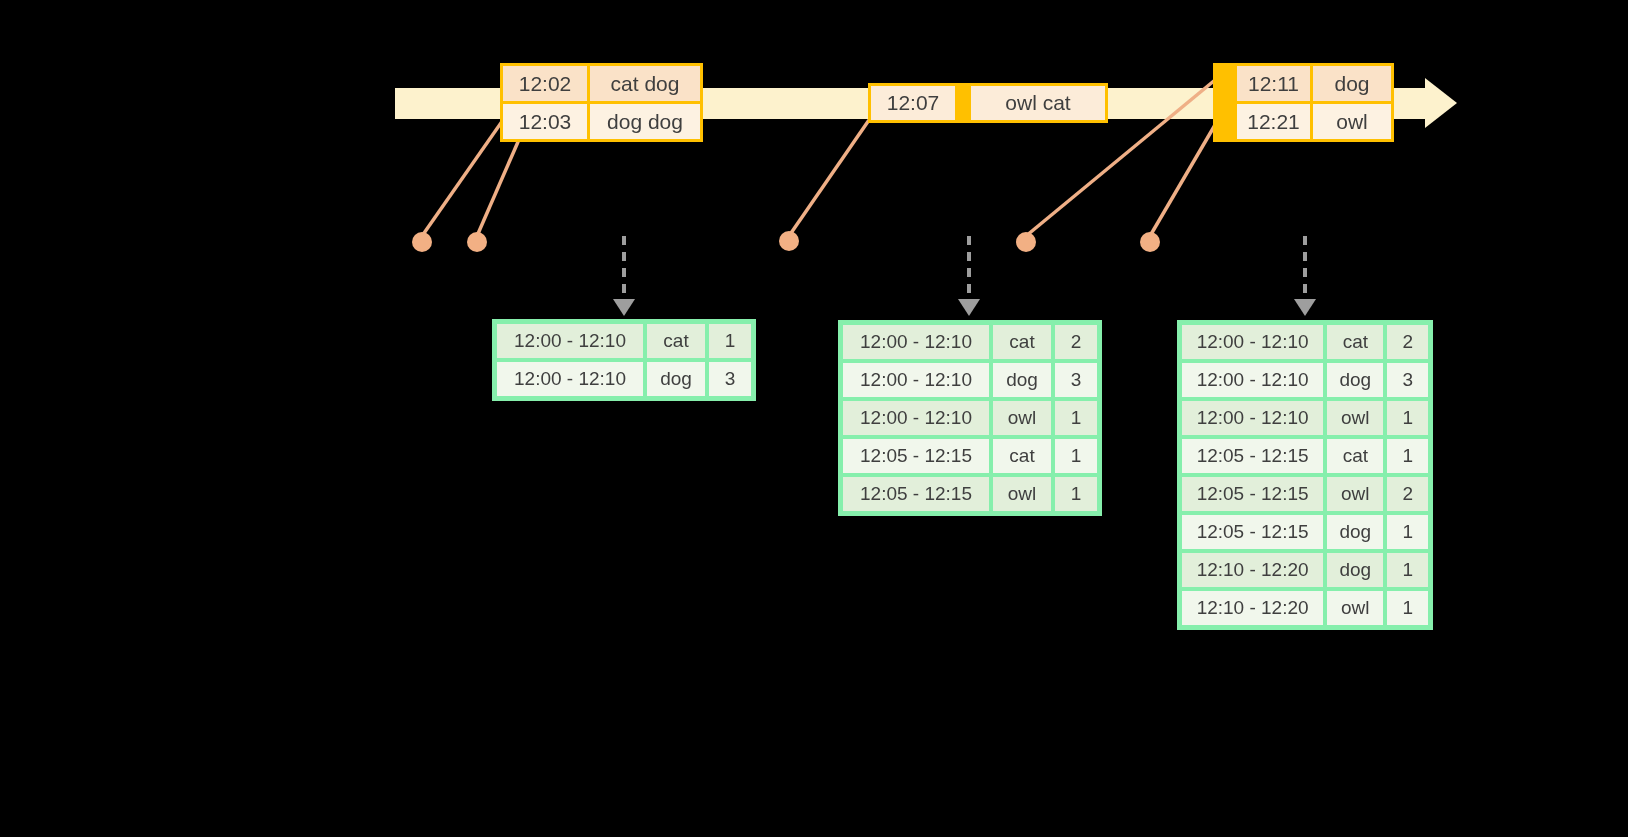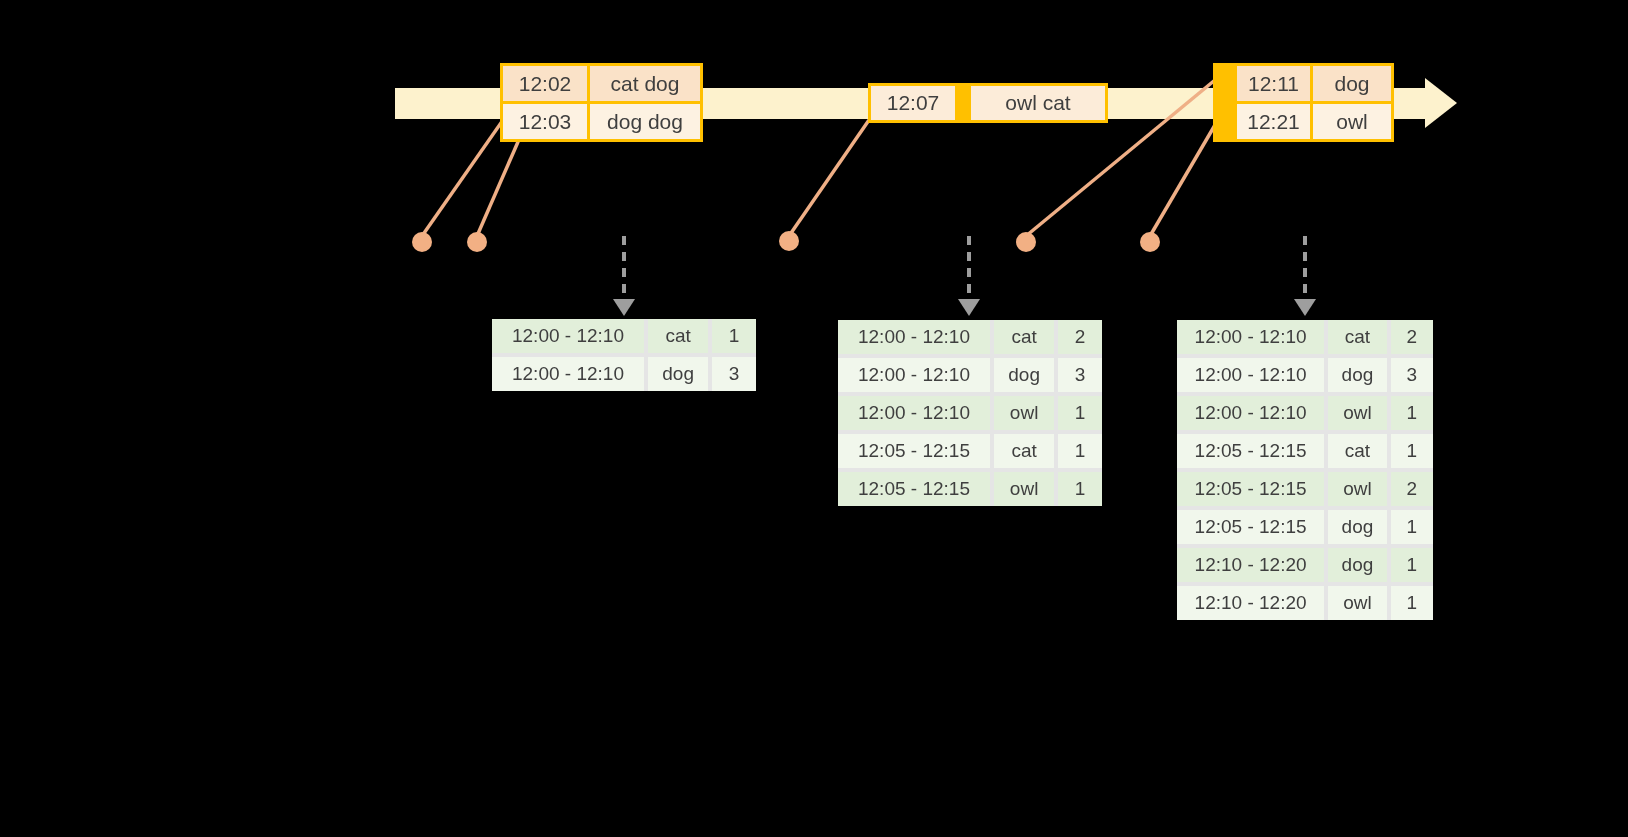--- a/index.html
+++ b/index.html
@@ -19,22 +19,22 @@
     font-size:21px; color:#3F3F3F; background:#FAE2C8; white-space:nowrap;
   }
   .et.two .c:nth-child(n+3) { background:#FDF2E2; }
   .et.single .c { background:#FCECD9; }
   #et1 { left:500px; top:63px;  width:203px; grid-template-columns:84px 1fr; grid-auto-rows:35px; }
   #et2 { left:868px; top:83px;  width:240px; grid-template-columns:84px 1fr; grid-auto-rows:34px;gap:16px; }
   #et3 { left:1213px; top:63px; width:181px; grid-template-columns:73px 1fr; grid-auto-rows:35px;padding-left:24px; }
 
   
   .gt {
-    position:absolute; background:#e5e5e5; display:grid;
-    gap:4px; box-sizing:border-box;
+    position:absolute; background:#86efac; display:grid;
+    gap:4px; padding:5px; box-sizing:border-box;
     grid-template-columns:146fr 58fr 42fr; grid-auto-rows:34px;
   }
   .gt .c {
     display:flex; align-items:center; justify-content:center;
     font-size:19px; color:#3F3F3F; background:#E2EFDA; white-space:nowrap;
   }
   .gt .c:nth-child(6n+4), .gt .c:nth-child(6n+5), .gt .c:nth-child(6n+6) { background:#F1F7EC; }
   #gt1 { left:492px;  top:319px; width:264px; }
   #gt2 { left:838px;  top:320px; width:264px; }
   #gt3 { left:1177px; top:320px; width:256px; }

